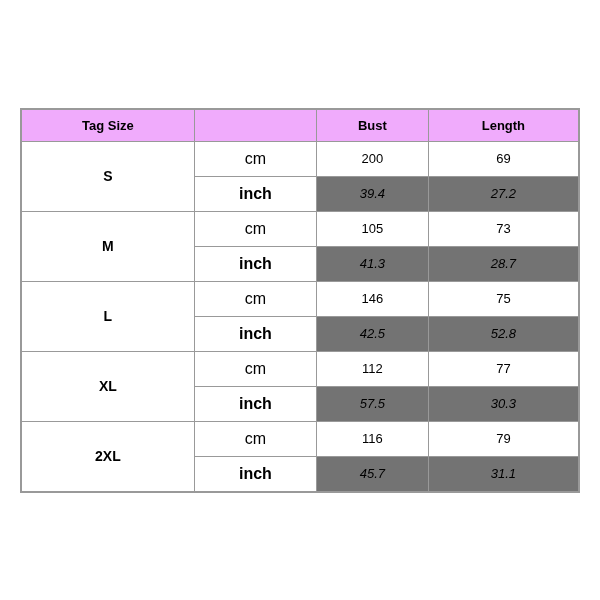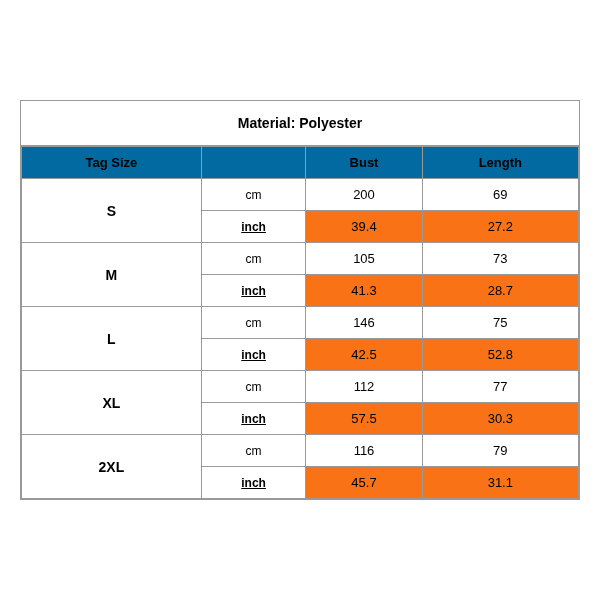--- a/index.html
+++ b/index.html
@@ -38,46 +38,45 @@
     }
 
     td, th {
       border: 1px solid #999;
       text-align: center;
       padding: 8px 6px;
     }
 
     .header-row th {
       font-weight: bold;
-      background: #0369a1;
+      background: #f0abfc;
     }
 
     .tag-size-cell {
       font-weight: bold;
       font-size: 14px;
     }
 
     .unit-cell {
-      font-size: 12px;
+      font-size: 16px;
     }
 
     .unit-cell.inch {
       font-weight: bold;
-      text-decoration: underline;
     }
 
     .shaded {
-      background-color: #f97316;
+      background-color: #737373;
+      font-style: italic;
     }
   </style>
 </head>
 <body>
 
 <div class="container">
-  <div class="title-row">Material: Polyester</div>
   <table>
     <thead>
       <tr class="header-row">
         <th>Tag Size</th>
         <th></th>
         <th>Bust</th>
         <th>Length</th>
       </tr>
     </thead>
     <tbody id="table-body">

